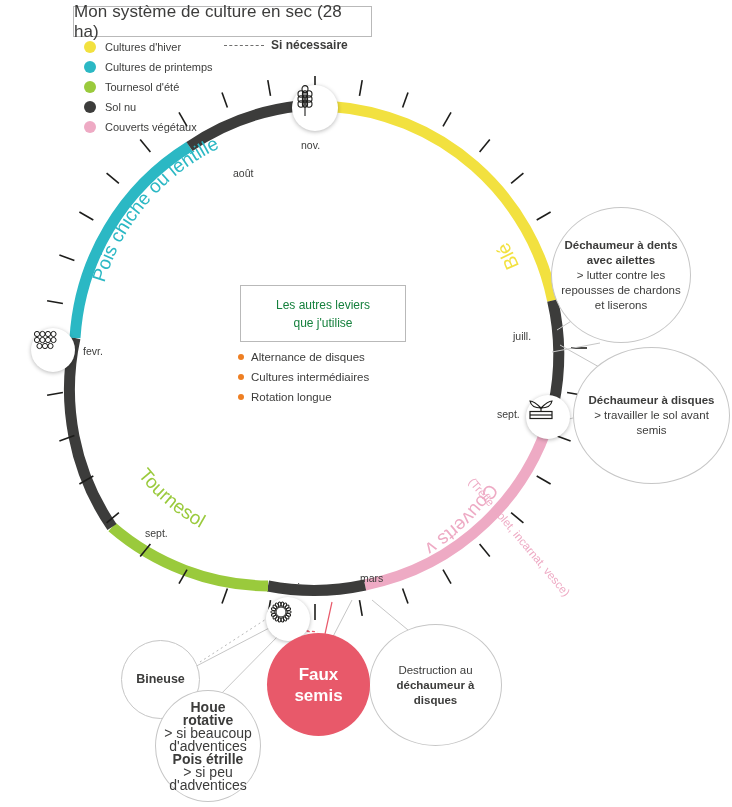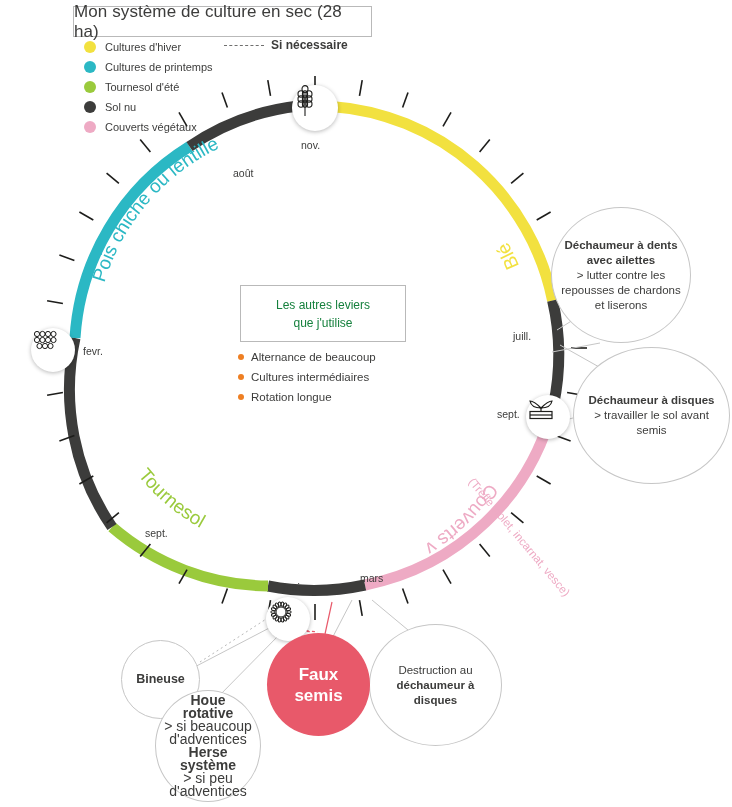--- a/index.html
+++ b/index.html
@@ -311,40 +311,40 @@
 </div>
 
 <div class="bubble" id="bubble-bineuse">
   <div class="btxt">Bineuse</div>
 </div>
 
 <div class="bubble" id="bubble-houe">
   <div class="btxt">
     <b>Houe rotative</b><br>
     <span>&gt; si beaucoup d'adventices</span><br>
-    <b>Herse système</b><br>
+    <b>Pois étrille</b><br>
     <span>&gt; si peu d'adventices</span>
   </div>
 </div>
 
 <div id="faux-semis">
   <span>
     <span>Faux</span><br>
     <span>semis</span>
   </span>
 </div>
 
 <div id="levers-box">
   <div>Les autres leviers</div>
   <div>que j'utilise</div>
 </div>
 <div id="levers-list">
   <div class="lv-row">
     <span class="lv-dot"></span>
-    <span class="lv-txt">Alternance de beaucoup</span>
+    <span class="lv-txt">Alternance de disques</span>
   </div>
   <div class="lv-row">
     <span class="lv-dot"></span>
     <span class="lv-txt">Cultures intermédiaires</span>
   </div>
   <div class="lv-row">
     <span class="lv-dot"></span>
     <span class="lv-txt">Rotation longue</span>
   </div>
 </div>

